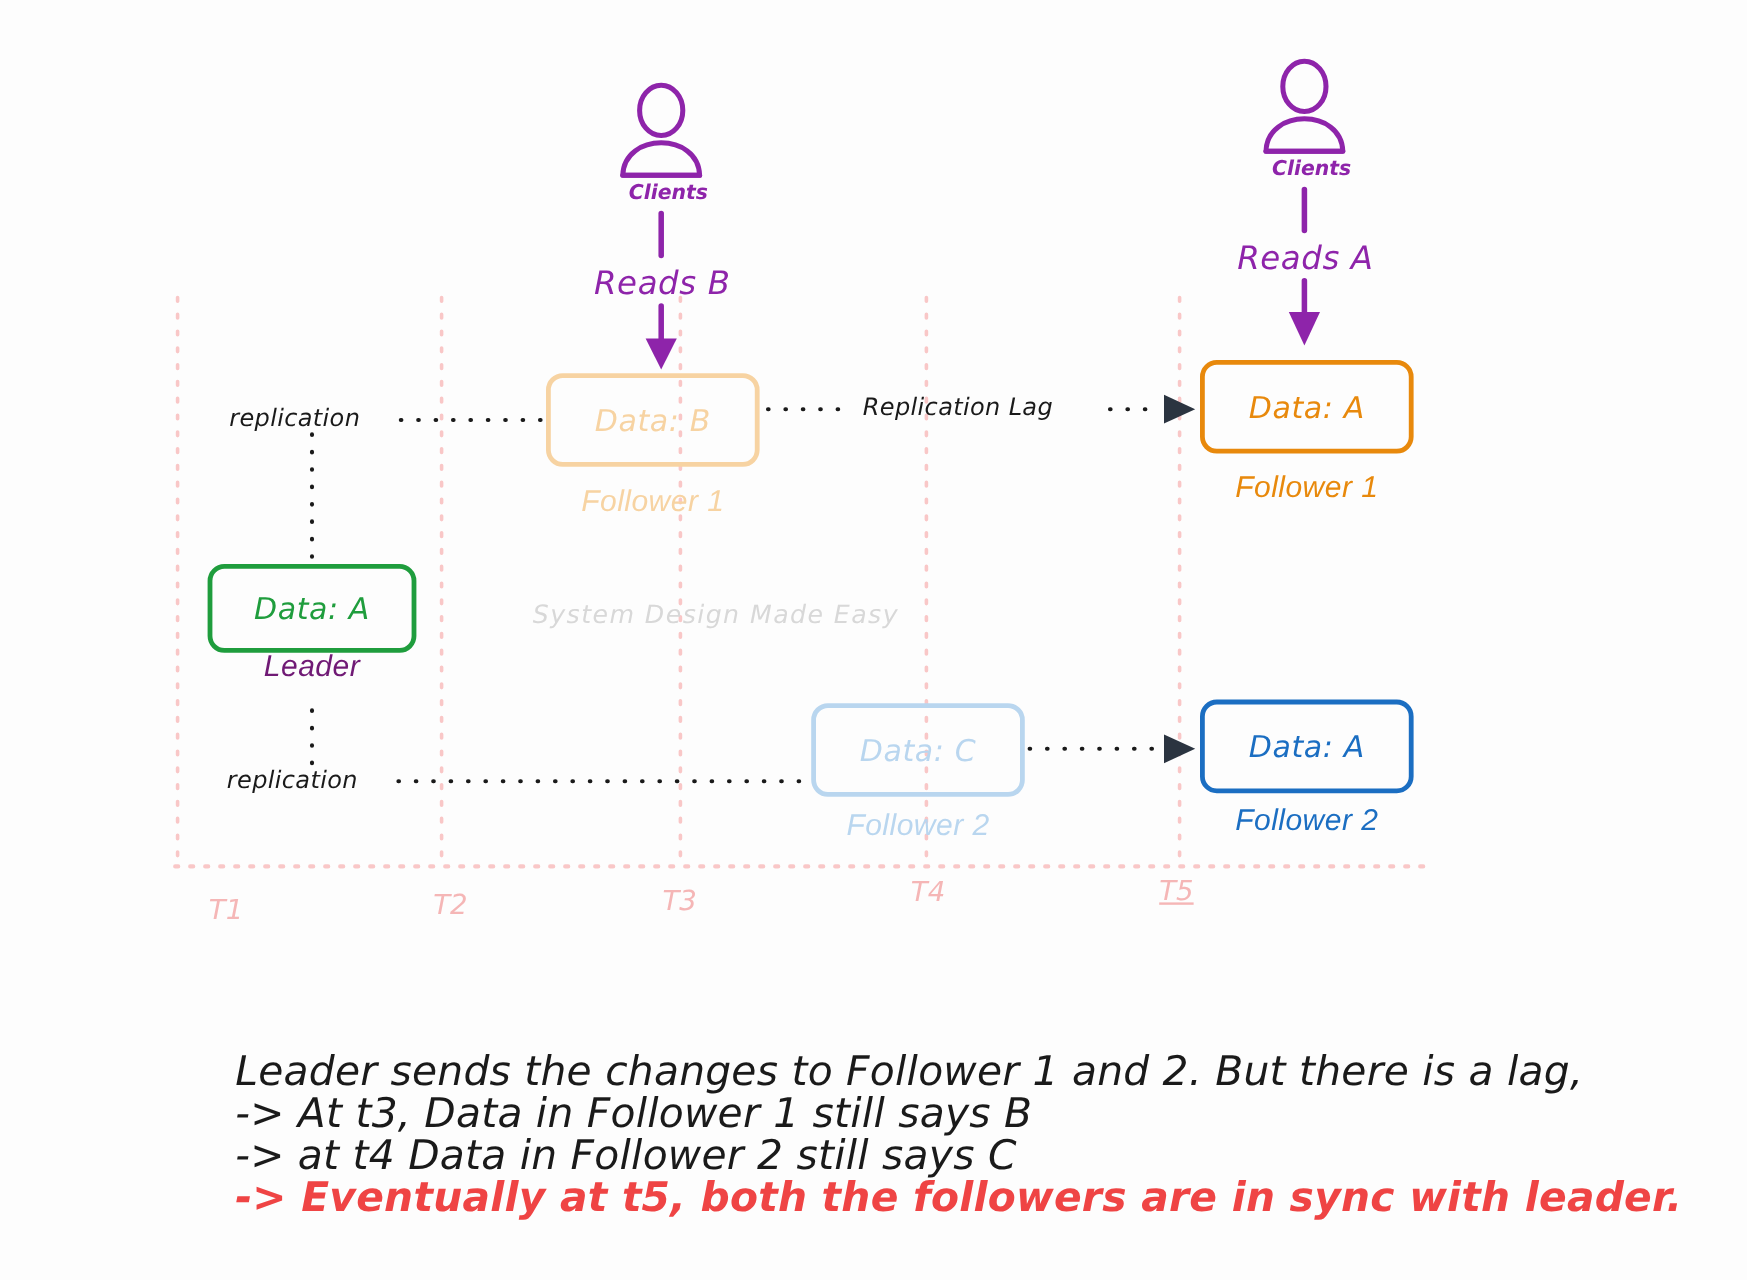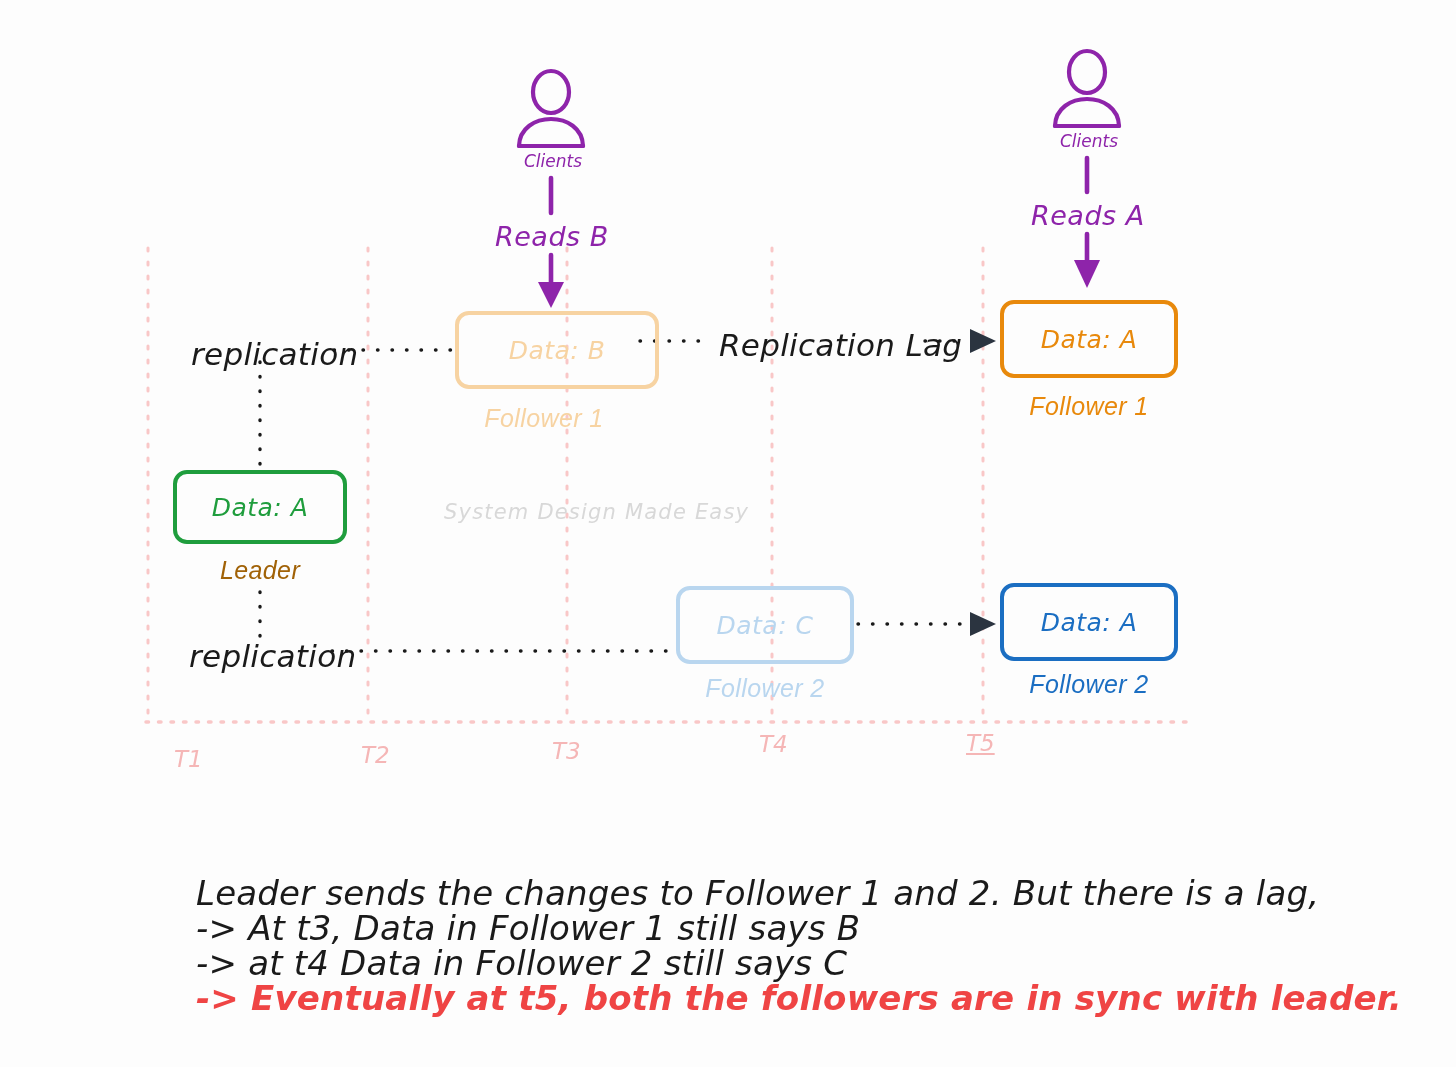--- a/index.html
+++ b/index.html
@@ -60,36 +60,37 @@
     color: #f5b6b6;
   }
 
   
   .client-word {
     position: absolute;
     font-family: "DejaVu Sans", sans-serif;
     font-style: italic;
     font-size: 17px;
     color: #8e24aa;
+    font-weight: bold;
   }
   .reads-word {
     position: absolute;
     font-family: "DejaVu Sans", sans-serif;
     font-style: italic;
     font-size: 27px;
     color: #8e24aa;
     letter-spacing: 0.5px;
   }
 
   
   .edge-label {
     position: absolute;
     font-family: "DejaVu Sans", sans-serif;
     font-style: italic;
-    font-size: 31px;
+    font-size: 20px;
     color: #1a1a1a;
     letter-spacing: 0.3px;
   }
 
   
   #watermark {
     position: absolute;
     left: 444px;
     top: 500px;
     font-family: "DejaVu Sans", sans-serif;
@@ -185,23 +186,23 @@
   <div class="reads-word" style="left:1031px; top:200px;">Reads A</div>
 
   <div class="edge-label" style="left:191px; top:336px;">replication</div>
   <div class="edge-label" style="left:189px; top:638px;">replication</div>
   <div class="edge-label" style="left:719px; top:327px;">Replication Lag</div>
 
   <div class="node-box" style="left:173px; top:470px; width:174px; height:74px;
               border:4px solid #1f9d3d;">
     <span class="node-text" style="color:#1f9d3d;">Data: A</span>
   </div>
-  <div class="node-caption" style="left:173px; top:556px; width:174px; color:#a16207;">Leader</div>
-
-  <div class="node-box" style="left:455px; top:311px; width:204px; height:78px;
+  <div class="node-caption" style="left:173px; top:541px; width:174px; color:#701a75;">Leader</div>
+
+  <div class="node-box" style="left:455px; top:311px; width:178px; height:78px;
               border:4px solid #f7d3a2;">
     <span class="node-text" style="color:#f7d3a2;">Data: B</span>
   </div>
   <div class="node-caption" style="left:455px; top:404px; width:178px; color:#f7d3a2;">Follower 1</div>
 
   <div class="node-box" style="left:1000px; top:300px; width:178px; height:78px;
               border:4px solid #e8890c;">
     <span class="node-text" style="color:#e8890c;">Data: A</span>
   </div>
   <div class="node-caption" style="left:1000px; top:392px; width:178px; color:#e8890c;">Follower 1</div>

